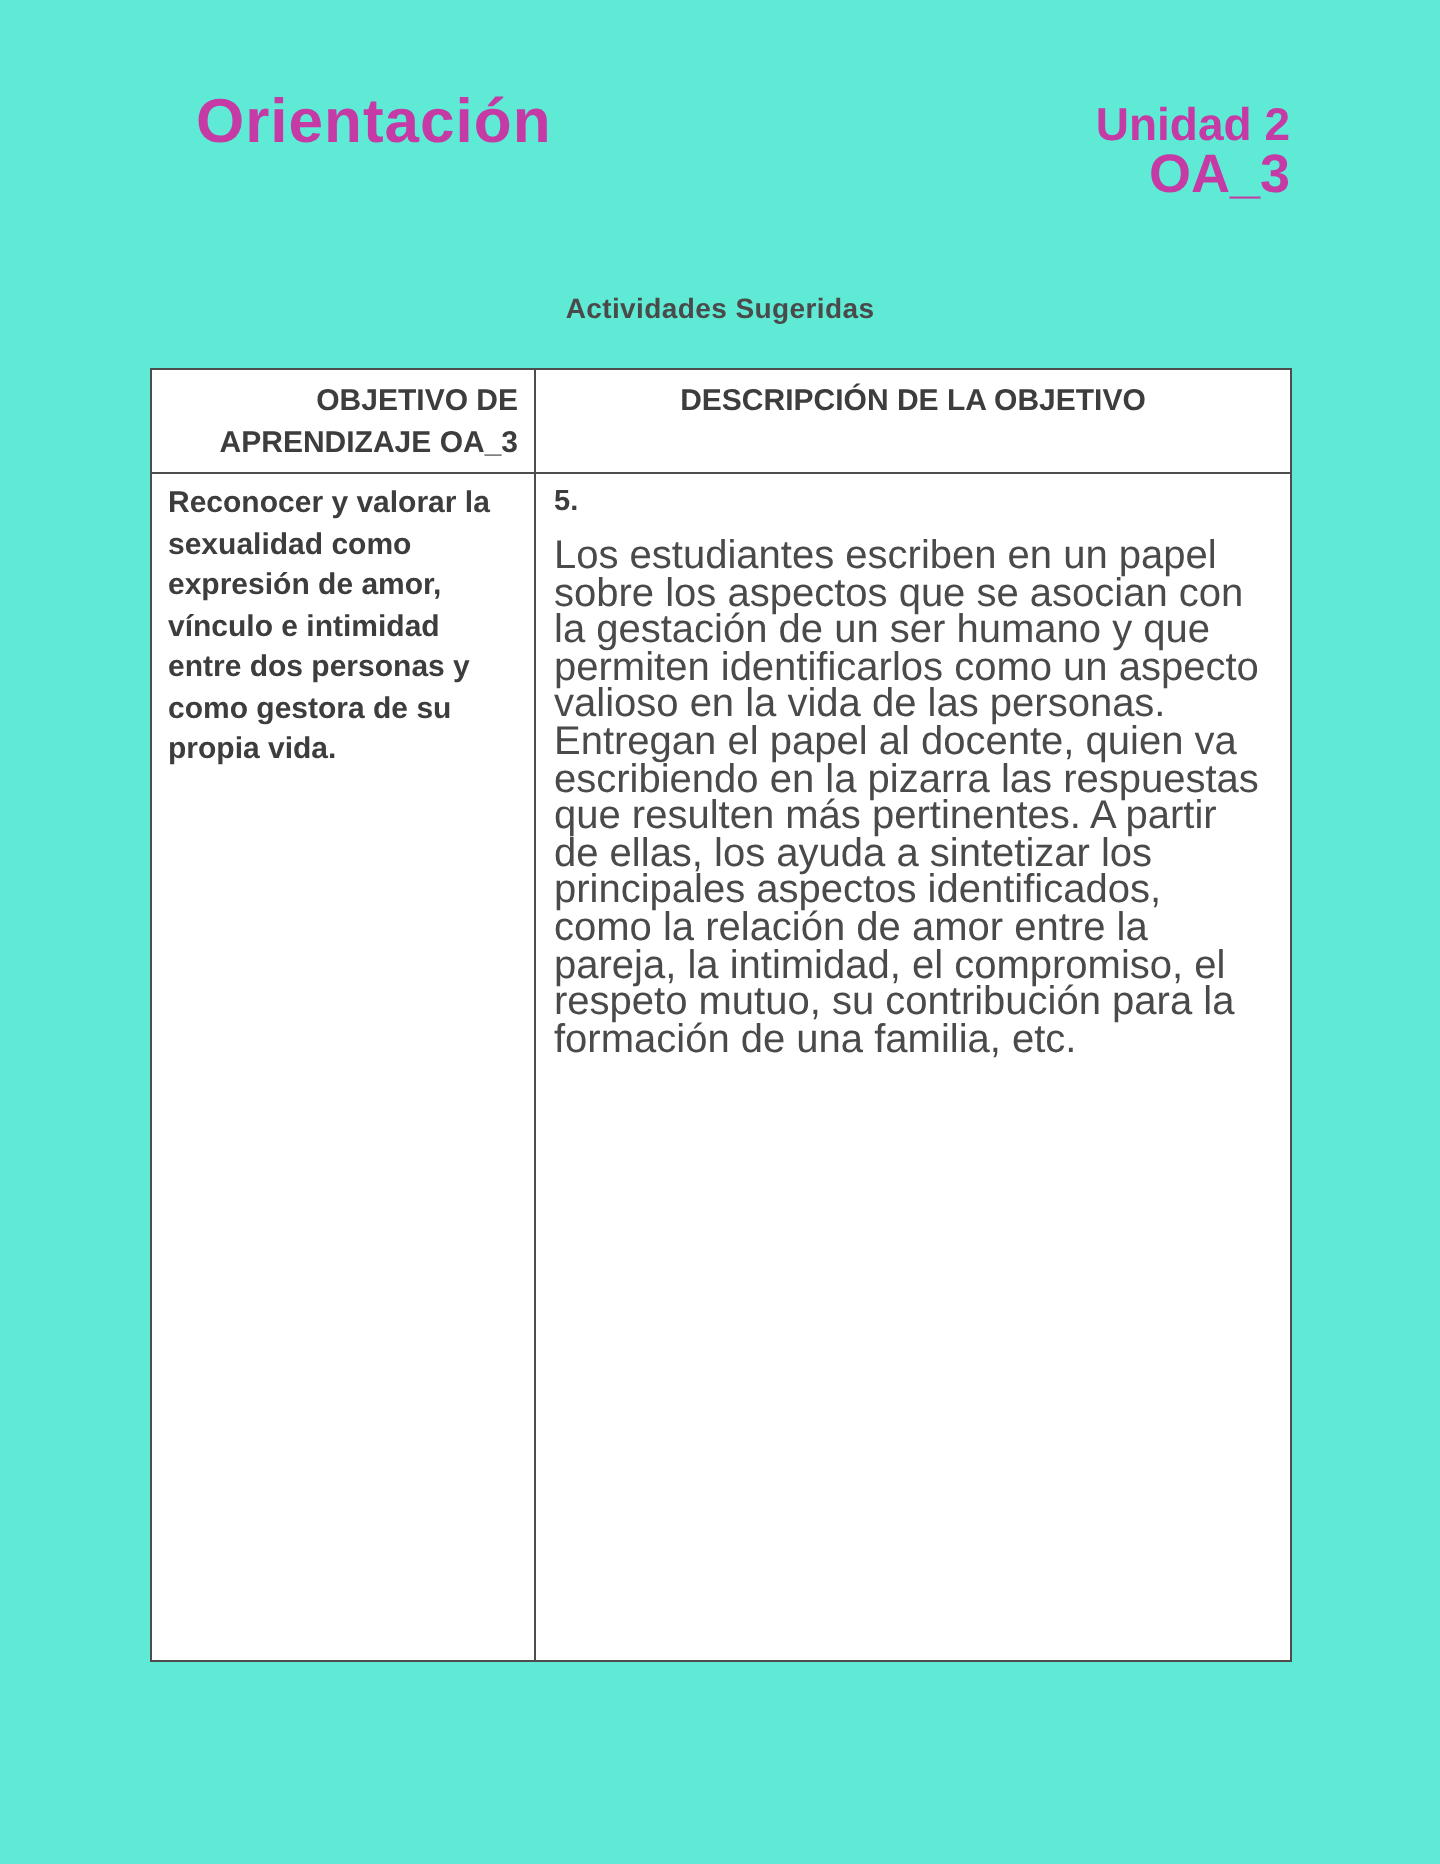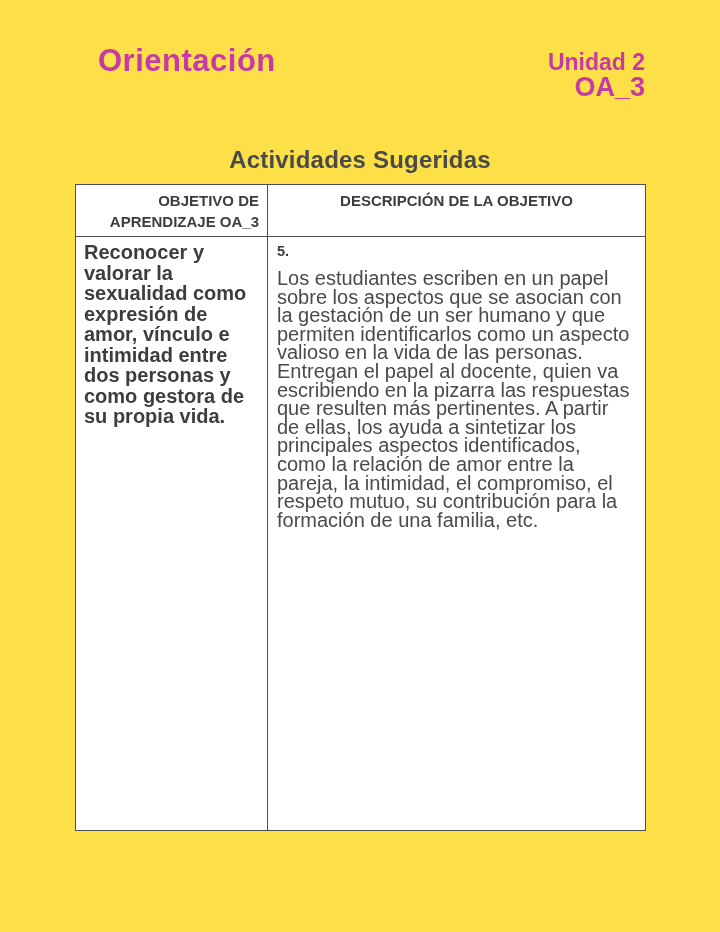--- a/index.html
+++ b/index.html
@@ -7,21 +7,21 @@
   body {
     width: 720px;
     height: 932px;
     position: relative;
     font-family: "Liberation Sans", "DejaVu Sans", sans-serif;
     -webkit-font-smoothing: antialiased;
   }
   .page {
     position: absolute;
     inset: 0;
-    background: #fde047;
+    background: #5eead4;
     overflow: hidden;
   }
 
   
   .doc-header {
     position: absolute;
     top: 44px;
     left: 98px;
     right: 75px;
     display: flex;
@@ -56,21 +56,21 @@
     line-height: 27px;
   }
 
   
   .page-title {
     position: absolute;
     top: 146px;
     left: 75px;
     width: 570px;
     text-align: center;
-    font-size: 24px;
+    font-size: 14px;
     font-weight: bold;
     color: #4a4a4a;
     letter-spacing: 0.2px;
   }
 
   
   table.activities-table {
     position: absolute;
     top: 184px;
     left: 75px;
@@ -96,21 +96,21 @@
   }
   td.header-cell.objective-header { text-align: right; }
   td.header-cell.description-header { text-align: center; }
 
   td.body-cell { height: 594px; }
 
   td.objective-cell {
     padding: 5px 10px 5px 8px;
   }
   .objective-text {
-    font-size: 20px;
+    font-size: 15px;
     font-weight: bold;
     color: #3d3d3d;
     line-height: 20.5px;
   }
 
   td.activity-cell {
     padding: 5px 14px 5px 9px;
   }
   .activity-number {
     font-size: 14.5px;

